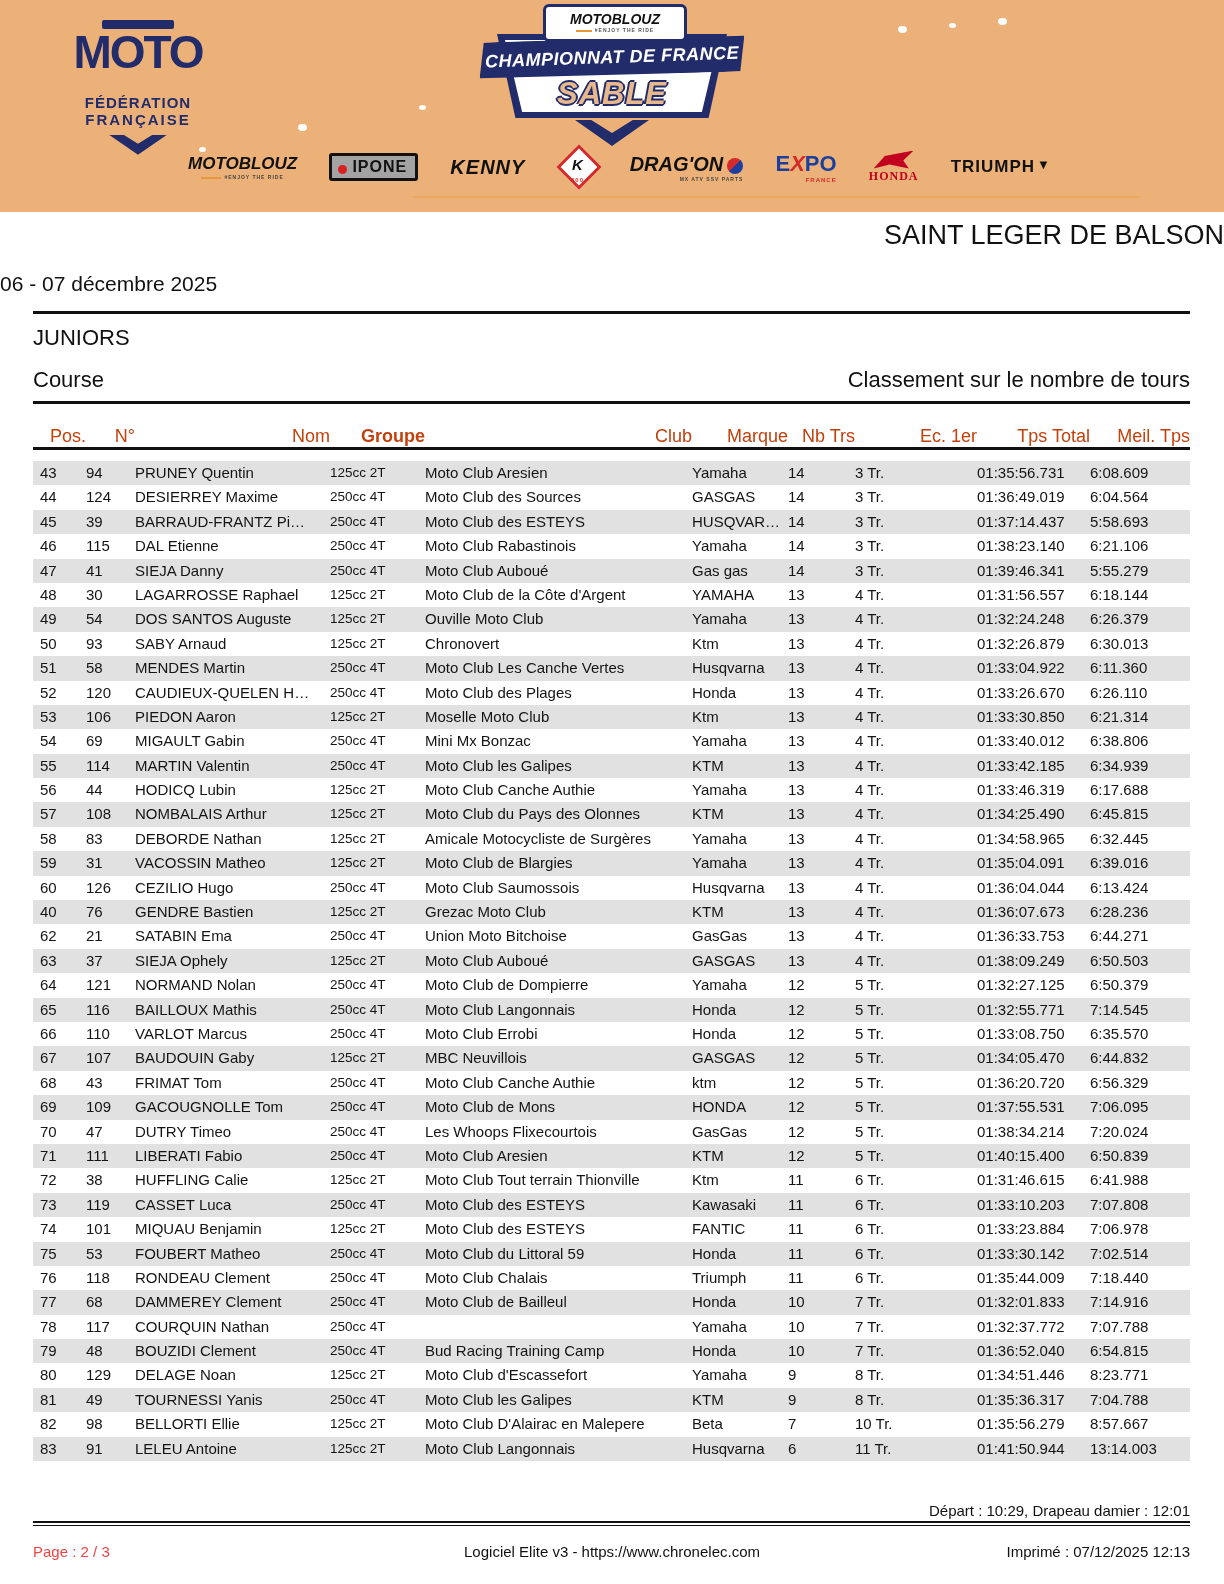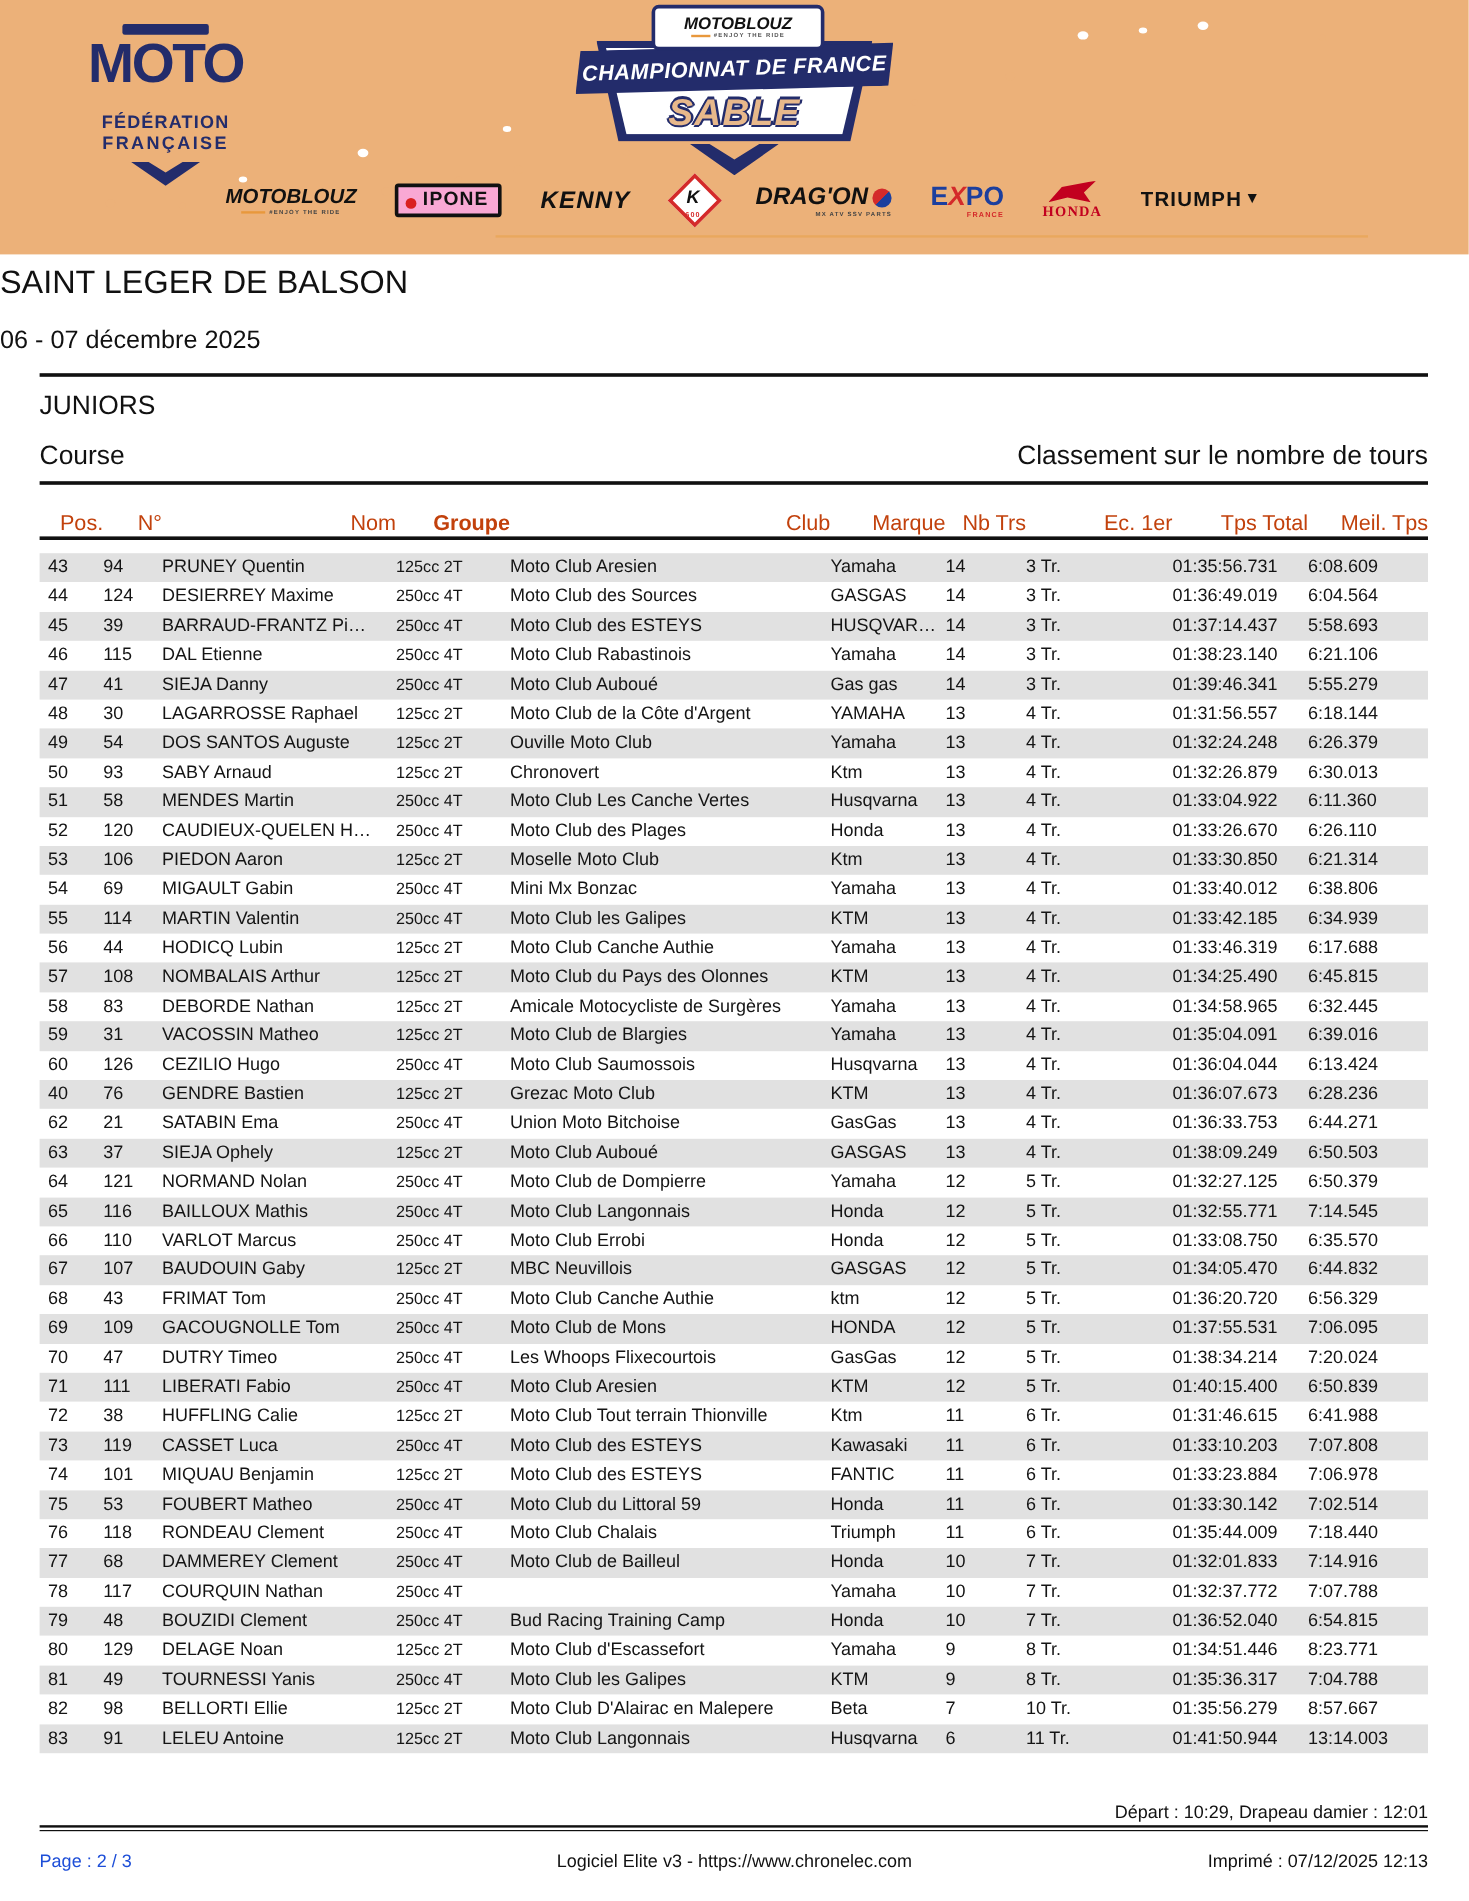--- a/index.html
+++ b/index.html
@@ -42,21 +42,21 @@
   .badge-chevron{position:absolute;left:88px;top:116px;width:74px;height:26px;background:var(--navy,#232c6b);
     clip-path:polygon(0 0,22% 0,50% 50%,78% 0,100% 0,50% 100%);}
 
   
   .sponsors{position:absolute;left:188px;top:144px;width:862px;height:46px;display:flex;align-items:center;justify-content:space-between;}
   .sp{position:relative;text-align:center;color:#111;}
   .sp-name{font-weight:900;font-style:italic;font-size:18px;letter-spacing:0;}
   .sp-sub{display:block;font-size:5px;font-weight:700;color:#444;letter-spacing:1px;}
   .sp-motoblouz .sp-name{font-size:17px;}
   .sp-motoblouz .sp-sub::before{content:"";display:inline-block;width:20px;height:2px;background:#e8983c;vertical-align:middle;margin-right:3px;}
-  .sp-ipone{border:3px solid #111;background:#f9a8d4;border-radius:3px;padding:2px 8px 2px 20px;}
+  .sp-ipone{border:3px solid #111;background:#a3a3a3;border-radius:3px;padding:2px 8px 2px 20px;}
   .sp-ipone .sp-name{font-style:normal;font-size:16px;letter-spacing:1px;}
   .sp-ipone::before{content:"";position:absolute;left:6px;top:9px;width:9px;height:9px;border-radius:50%;background:#d92121;}
   .sp-kenny .sp-name{font-size:20px;letter-spacing:1px;}
   .sp-kh{width:40px;height:40px;}
   .sp-kh::before{content:"";position:absolute;left:5px;top:4px;width:26px;height:26px;border:3px solid #d42a2a;background:#fff;transform:rotate(45deg);}
   .sp-kh .sp-name{position:absolute;left:0;top:9px;width:40px;font-size:15px;}
   .sp-kh .sp-sub{position:absolute;left:0;top:30px;width:40px;color:#d42a2a;font-size:6px;}
   .sp-dragon .sp-name{font-size:20px;}
   .sp-circle{display:inline-block;width:16px;height:16px;border-radius:50%;background:linear-gradient(135deg,#d42a2a 50%,#1c3f9e 50%);vertical-align:middle;margin-left:4px;}
   .sp-dragon .sp-sub{text-align:right;}
@@ -65,21 +65,21 @@
   .sp-expo .l-red{color:#d42a2a;font-style:italic;}
   .sp-expo .sp-sub{color:#d42a2a;text-align:right;font-size:6px;}
   .sp-honda{display:flex;flex-direction:column;align-items:center;}
   .sp-honda::before{content:"";width:40px;height:18px;background:#c2001f;clip-path:polygon(0 100%,28% 30%,100% 0,74% 55%,88% 100%,40% 78%);}
   .sp-honda .sp-name{font-family:"Liberation Serif",serif;font-style:normal;font-size:12px;font-weight:700;color:#c2001f;letter-spacing:1px;}
   .sp-triumph .sp-name{font-style:normal;font-size:17px;letter-spacing:1px;}
   .sp-mark{font-size:13px;vertical-align:top;margin-left:2px;}
   .sponsor-line{position:absolute;left:413px;top:196px;width:727px;height:2px;background:#e9a85e;}
 
   
-  .title-event{position:absolute;left:0;top:220px;width:100%;text-align:left;font-size:27px;font-weight:400;color:#111;}
+  .title-event{position:absolute;left:0;top:220px;width:100%;text-align:right;font-size:27px;font-weight:400;color:#111;}
   .title-date{position:absolute;left:0;top:272px;width:100%;font-size:21px;font-weight:400;color:#111;}
   .hr{position:absolute;left:33px;width:1157px;height:3px;background:#101010;}
   .hr1{top:311px;} .hr2{top:401px;} .hr3{top:447px;}
   .category{position:absolute;left:33px;top:325px;font-size:22px;color:#111;}
   .session{position:absolute;left:33px;top:367px;font-size:22px;color:#111;}
   .classification{position:absolute;right:34px;top:367px;font-size:22px;color:#111;text-align:right;}
 
   
   .tgrid{display:grid;grid-template-columns:53px 49px 195px 95px 267px 96px 67px 122px 113px 100px;}
   .thead{position:absolute;left:33px;top:424px;width:1157px;height:24px;font-size:18px;color:#c2410c;text-align:right;}
@@ -89,21 +89,21 @@
   #table-body{position:absolute;left:33px;top:461px;width:1157px;}
   .trow{height:24.4px;font-size:15px;color:#141414;}
   .trow:nth-child(odd){background:var(--stripe,#e1e1e1);}
   .cell{line-height:24.4px;white-space:nowrap;overflow:hidden;}
   .c-pos{padding-left:7px;}
   .c-group{font-size:13.5px;}
 
   
   .timing{position:absolute;right:34px;top:1502px;font-size:15px;color:#111;}
   .hrf{position:absolute;left:33px;top:1521px;width:1157px;height:2px;border-top:2px solid #101010;border-bottom:1px solid #101010;}
-  .footer-page{position:absolute;left:33px;top:1543px;font-size:15px;color:#1d4ed8;}
+  .footer-page{position:absolute;left:33px;top:1543px;font-size:15px;color:#ef4444;}
   .footer-soft{position:absolute;left:0;top:1543px;width:100%;text-align:center;font-size:15px;color:#111;}
   .footer-printed{position:absolute;right:34px;top:1543px;font-size:15px;color:#111;}
 </style>
 </head>
 <body>
 
 <div class="page">
 
   <div class="hero">
     <div class="orange"></div>

